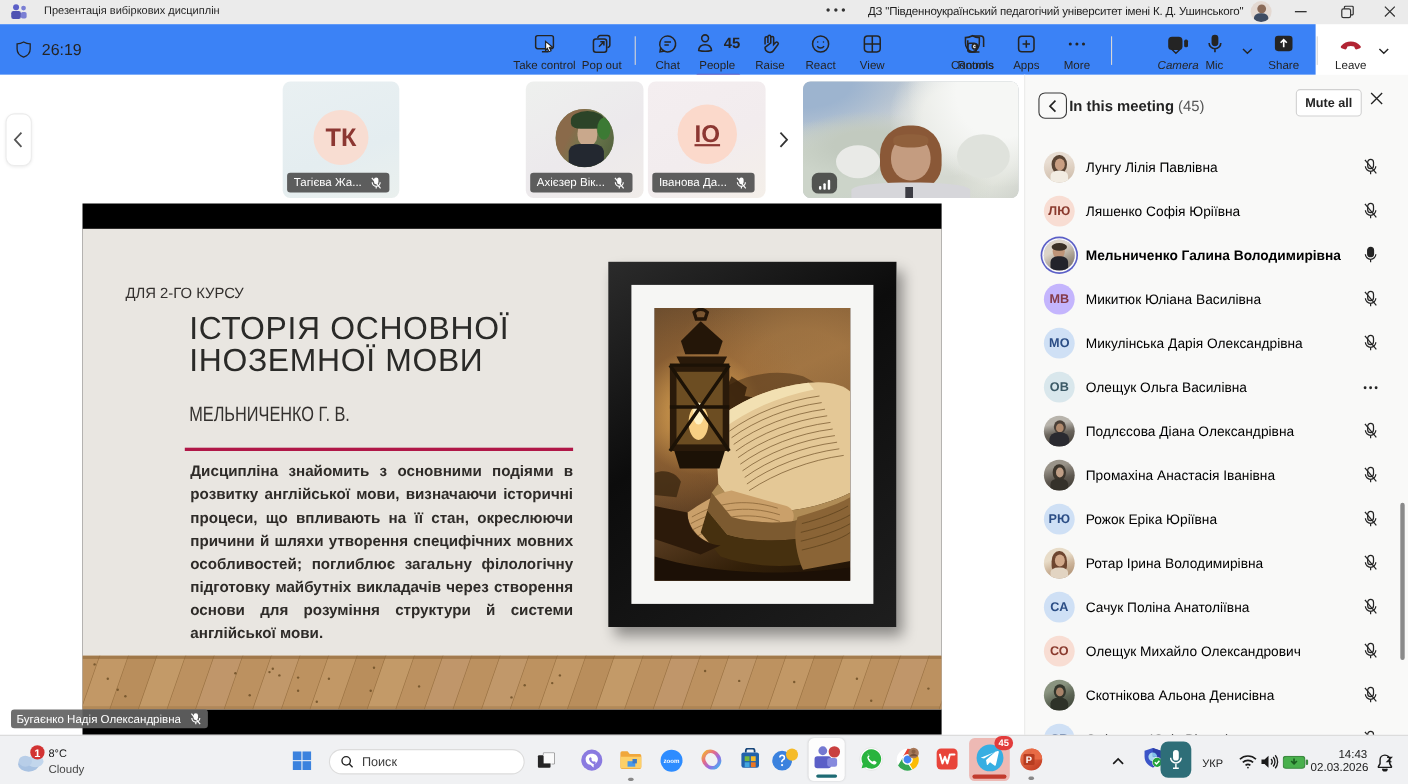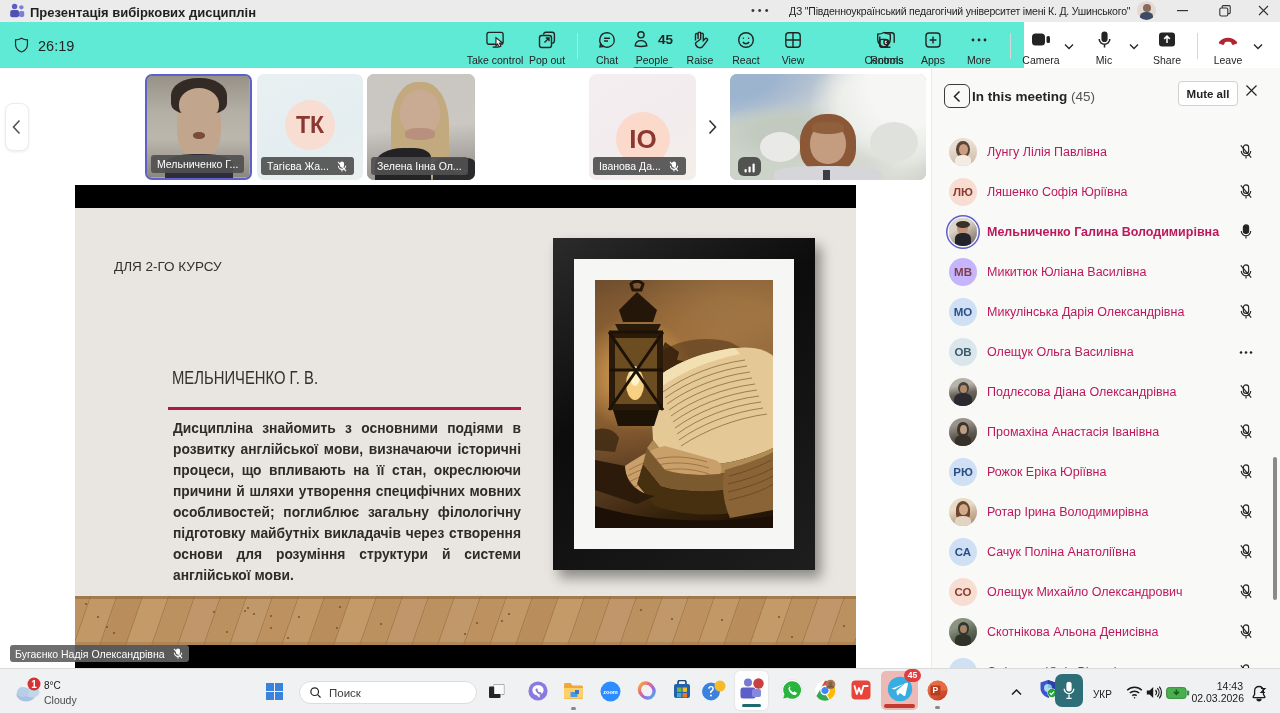--- a/index.html
+++ b/index.html
@@ -1,25 +1,25 @@
 <!DOCTYPE html>
 <html><head>
 <meta charset="utf-8">
 <style>
 * { margin:0; padding:0; box-sizing:border-box; }
 html,body { width:1280px; height:713px; overflow:hidden; font-family:"Liberation Sans", sans-serif; }
 body { position:relative; background:#fff; }
 .abs { position:absolute; }
 
 #titlebar { position:absolute; left:0; top:0; width:1280px; height:22px; background:#ebebeb; }
-#titlebar .apptitle { position:absolute; left:30px; top:5px; font-size:13px; color:#1f1f1f;font-weight:bold; }
+#titlebar .apptitle { position:absolute; left:40px; top:5px; font-size:10px; color:#1f1f1f; }
 #titlebar .dots { position:absolute; left:751px; top:4px; font-size:11px; color:#333; letter-spacing:3px;}
 #titlebar .meet { position:absolute; left:789px; top:5px; font-size:10.5px; letter-spacing:-0.2px; color:#1f1f1f; }
 
-#toolbar { position:absolute; left:0; top:22px; width:1024px; height:46px; background:#5eead4; }
+#toolbar { position:absolute; left:0; top:22px; width:1196px; height:46px; background:#3b82f6; }
 .tbtn { position:absolute; top:7px; text-align:center; color:#242424; }
 .tbtn .ic { height:21px; display:flex; align-items:center; justify-content:center; }
 .tbtn .lb { font-size:10.5px; margin-top:4px; color:#242424; white-space:nowrap;}
 .tsep { position:absolute; top:11px; width:1px; height:26px; background:#d6d6d6; }
 svg.oic { stroke:#242424; fill:none; stroke-width:1.4; }
 .chev { position:absolute; top:21px; width:10px; height:7px; }
 
 #strip { position:absolute; left:0; top:68px; width:932px; height:117px; background:#fff; }
 .vtile { position:absolute; top:6px; height:106px; border-radius:7px; overflow:hidden; }
 .vname { position:absolute; left:4px; bottom:5px; height:18px; background:rgba(80,80,80,0.92); color:#fff; font-size:10.5px; border-radius:3px; display:flex; align-items:center; padding:0 6px; white-space:nowrap; }
@@ -42,21 +42,21 @@
 #photo { position:absolute; left:42px; top:42px; right:42px; bottom:42px; overflow:hidden; background:#3a2415; }
 
 #sidebar { position:absolute; left:931px; top:68px; width:349px; height:600px; background:#f9f9f8; border-left:1px solid #ebebea;}
 .backbtn { position:absolute; left:12px; top:16px; width:26px; height:24px; border:1.5px solid #3a3a3a; border-radius:6px; display:flex; align-items:center; justify-content:center; color:#222; background:#f9f9f8;}
 #sb-title { position:absolute; left:40px; top:21px; font-size:13.5px; color:#242424; font-weight:bold; }
 #sb-title span { font-weight:normal; color:#555; }
 #muteall { position:absolute; left:246px; top:13px; width:60px; height:25px; background:#fff; border:1px solid #d1d1d1; border-radius:4px; font-size:11.5px; font-weight:bold; color:#242424; display:flex; align-items:center; justify-content:center; }
 #sb-x { position:absolute; left:313px; top:15px; }
 .prow { position:absolute; left:0; width:100%; height:40px; }
 .prow .pav { position:absolute; left:17px; top:6px; width:28px; height:28px; border-radius:50%; display:flex; align-items:center; justify-content:center; font-size:11.5px; font-weight:bold; }
-.prow .pname { position:absolute; left:55px; top:13px; font-size:12.5px; color:#be185d; white-space:nowrap; }
+.prow .pname { position:absolute; left:55px; top:13px; font-size:12.5px; color:#000000; white-space:nowrap; }
 .prow .pmic { position:absolute; left:306px; top:11px; }
 #scrollthumb { position:absolute; left:341px; top:389px; width:3.5px; height:143px; background:#8a8a8a; border-radius:2px;}
 
 #taskbar { position:absolute; left:0; top:668px; width:1280px; height:45px; background:#f0f1f3; border-top:1px solid #dadada; }
 .tkic { position:absolute; top:7px; width:30px; height:30px; display:flex; align-items:center; justify-content:center; }
 #tsearch { position:absolute; left:299px; top:12px; width:178px; height:23px; background:#fff; border:1px solid #dcdcdc; border-radius:12px; display:flex; align-items:center; font-size:11.5px; color:#3c3c3c; padding-left:9px; }
 .trt { font-size:11.5px; color:#1a1a1a; }
 </style>
 </head>
 <body>
@@ -193,21 +193,21 @@
     <div class="ic">
         <svg width="22" height="20" viewBox="0 0 22 20">
           <circle cx="5" cy="10" r="1.4" fill="#242424"></circle>
           <circle cx="11" cy="10" r="1.4" fill="#242424"></circle>
           <circle cx="17" cy="10" r="1.4" fill="#242424"></circle>
         </svg>
       </div>
     <div class="lb">More</div>
   </div>
   <div class="tsep" style="left:1010px;"></div>
-  <div class="tbtn" style="left:1015px;width:52px;">
+  <div class="tbtn" style="left:1045px;width:52px;font-style:italic;">
     <div class="ic">
         <svg width="23" height="19" viewBox="0 0 23 19">
           <rect x="2" y="3.5" width="13" height="12" rx="3.5" fill="#242424"></rect>
           <rect x="16.5" y="6" width="3.5" height="7" rx="1.5" fill="#242424"></rect>
         </svg>
       </div>
     <div class="lb">Camera</div>
   </div>
   <svg class="chev" style="left:1064px;" viewBox="0 0 10 7" fill="none" stroke="#242424" stroke-width="1.3">
       <path d="M1 1.5 L5 5.5 L9 1.5"></path>
@@ -247,53 +247,48 @@
     </svg>
 </div>
 
 <div id="strip">
   <div class="abs" style="left:5px;top:35px;width:24px;height:48px;background:#fff;border:1px solid #ececec;border-radius:8px;box-shadow:0 1px 3px rgba(0,0,0,0.08);"></div>
     <svg class="abs" style="left:12px;top:51px" width="9" height="16" viewBox="0 0 9 16" fill="none" stroke="#555" stroke-width="1.6">
       <path d="M7.5 1.5 L1.5 8 L7.5 14.5"></path>
     </svg>
 
 
-  <div class="vtile" style="left:145px;width:107px;border:2.5px solid #5d61c9;background:#aaa69e;">
-    <div class="abs" style="left:0;top:0;width:102px;height:101px;background:linear-gradient(180deg,#979288 0%,#b4afa5 35%,#bcb7ad 62%,#8d887e 100%);"></div>
-    <div class="abs" style="left:30px;top:14px;width:44px;height:68px;border-radius:46% 46% 40% 40%;background:#c2a58d;"></div>
-    <div class="abs" style="left:24px;top:2px;width:56px;height:36px;border-radius:48% 48% 30% 30%;background:#332a26;"></div>
-    <div class="abs" style="left:32px;top:12px;width:40px;height:32px;border-radius:50% 50% 44% 44%;background:#c2a58d;"></div>
-    <div class="abs" style="left:46px;top:56px;width:12px;height:7px;border-radius:45%;background:#7a4a3c;"></div>
-    <div class="abs" style="left:18px;top:78px;width:68px;height:24px;border-radius:42% 42% 0 0;background:#2f2c3c;"></div>
-    <div class="vname">Мельниченко Г...</div>
-  </div>
 
   <div class="vtile" style="left:257px;width:106px;background:linear-gradient(160deg,#e9f0f2,#e4edf0 60%,#eaf0ee);padding-left:12px;">
     <div class="initcirc" style="left:28px;top:26px;width:50px;height:50px;background:#f8ddd2;color:#8c3732;font-size:23px;">ТК</div>
     <div class="vname">Тагієва Жа...<svg width="12" height="13" viewBox="0 0 16 18" fill="none" stroke="#fff" stroke-width="1.5">
           <rect x="5.2" y="2" width="5.6" height="8.5" rx="2.8" fill="#fff" stroke="none"></rect>
           <path d="M3 8 a5 5 0 0 0 10 0 M8 12.8 v3"></path>
           <path d="M2.5 2.5 L13.5 15.5"></path>
         </svg></div>
   </div>
 
-  <div class="vtile" style="left:367px;width:108px;background:#c6c3be;">
-    <div class="abs" style="left:0;top:0;width:100%;height:100%;background:linear-gradient(175deg,#c9c6c1 0%,#cbc8c3 50%,#8e8b86 100%);"></div>
-    <div class="abs" style="left:24px;top:8px;width:58px;height:96px;border-radius:44% 44% 0 0;background:#c3a97e;"></div>
-    <div class="abs" style="left:33px;top:16px;width:40px;height:46px;border-radius:48%;background:#c9ab94;"></div>
-    <div class="abs" style="left:38px;top:54px;width:30px;height:12px;border-radius:40%;background:#b98f7e;"></div>
-    <div class="abs" style="left:8px;top:74px;width:56px;height:32px;border-radius:50% 30% 0 0;background:#232325;"></div>
-    <div class="abs" style="left:66px;top:84px;width:42px;height:22px;border-radius:30% 20% 0 0;background:#2a2a2c;"></div>
-    <div class="abs" style="left:88px;top:94px;color:#e13fa0;font-size:6px;font-weight:bold;">REP</div>
-    <div class="vname">Зелена Інна Ол...</div>
-  </div>
-
+
+  <div class="vtile" style="left:478px;width:107px;background:linear-gradient(150deg,#eef0ee,#ece9ec 55%,#f0ece9);">
+    <div class="abs" style="left:27px;top:25px;width:53px;height:53px;border-radius:50%;overflow:hidden;background:#7a8a62;">
+      <div class="abs" style="left:0;top:0;width:100%;height:100%;background:linear-gradient(115deg,#8a6a4a 0 30%,#6d7a4e 55%,#4e5c3a);"></div>
+      <div class="abs" style="left:20px;top:12px;width:18px;height:22px;border-radius:46%;background:#c9a88c;"></div>
+      <div class="abs" style="left:14px;top:2px;width:30px;height:16px;border-radius:50% 50% 30% 30%;background:#2c4428;"></div>
+      <div class="abs" style="left:38px;top:8px;width:12px;height:20px;border-radius:50%;background:#3c7a34;"></div>
+      <div class="abs" style="left:12px;top:32px;width:32px;height:21px;background:#232830;border-radius:30% 30% 0 0;"></div>
+    </div>
+    <div class="vname">Ахієзер Вік...<svg width="12" height="13" viewBox="0 0 16 18" fill="none" stroke="#fff" stroke-width="1.5">
+          <rect x="5.2" y="2" width="5.6" height="8.5" rx="2.8" fill="#fff" stroke="none"></rect>
+          <path d="M3 8 a5 5 0 0 0 10 0 M8 12.8 v3"></path>
+          <path d="M2.5 2.5 L13.5 15.5"></path>
+        </svg></div>
+  </div>
 
   <div class="vtile" style="left:589px;width:107px;background:linear-gradient(150deg,#f4eef0,#f2ecee 55%,#f4efe9);">
-    <div class="initcirc" style="left:27px;top:38px;width:54px;height:54px;background:#fbd9cb;color:#8c3732;font-size:26px;">ІО</div>
+    <div class="initcirc" style="left:27px;top:21px;width:54px;height:54px;background:#fbd9cb;color:#8c3732;font-size:22px;text-decoration:underline;">ІО</div>
     <div class="vname">Іванова Да...<svg width="12" height="13" viewBox="0 0 16 18" fill="none" stroke="#fff" stroke-width="1.5">
           <rect x="5.2" y="2" width="5.6" height="8.5" rx="2.8" fill="#fff" stroke="none"></rect>
           <path d="M3 8 a5 5 0 0 0 10 0 M8 12.8 v3"></path>
           <path d="M2.5 2.5 L13.5 15.5"></path>
         </svg></div>
   </div>
   <svg class="abs" style="left:708px;top:51px" width="9" height="16" viewBox="0 0 9 16" fill="none" stroke="#333" stroke-width="1.6">
       <path d="M1.5 1.5 L7.5 8 L1.5 14.5"></path>
     </svg>
 
@@ -319,20 +314,21 @@
         <rect x="0.5" y="6" width="2.2" height="3.5" rx="1" fill="#fff"></rect>
         <rect x="4.5" y="3.5" width="2.2" height="6" rx="1" fill="#fff"></rect>
         <rect x="8.5" y="0.5" width="2.2" height="9" rx="1" fill="#fff"></rect>
       </svg>
   </div>
 </div>
 
 <div id="share">
   <div id="slide">
     <div class="s-kicker">ДЛЯ 2-ГО КУРСУ</div>
+    <div class="s-title">ІСТОРІЯ ОСНОВНОЇ<br>ІНОЗЕМНОЇ МОВИ</div>
     <div class="s-author">МЕЛЬНИЧЕНКО Г. В.</div>
     <div class="s-line"></div>
     <div class="s-par">Дисципліна знайомить з основними подіями в розвитку англійської мови, визначаючи історичні процеси, що впливають на її стан, окреслюючи причини й шляхи утворення специфічних мовних особливостей; поглиблює загальну філологічну підготовку майбутніх викладачів через створення основи для розуміння структури й системи англійської мови.</div>
     <div id="floor">
       <svg width="781" height="49" viewBox="0 0 781 49" preserveAspectRatio="none">
 <rect width="781" height="49" fill="#bb9160"></rect>
           <polygon points="-10,0 16,0 -1,49 -27,49" fill="#bd9260"></polygon>
           <line x1="16" y1="0" x2="-1" y2="49" stroke="#8a6436" stroke-width="1.2" opacity="0.7"></line>
           <polygon points="16,0 42,0 25,49 -1,49" fill="#c29866"></polygon>
           <line x1="42" y1="0" x2="25" y2="49" stroke="#8a6436" stroke-width="1.2" opacity="0.7"></line>

